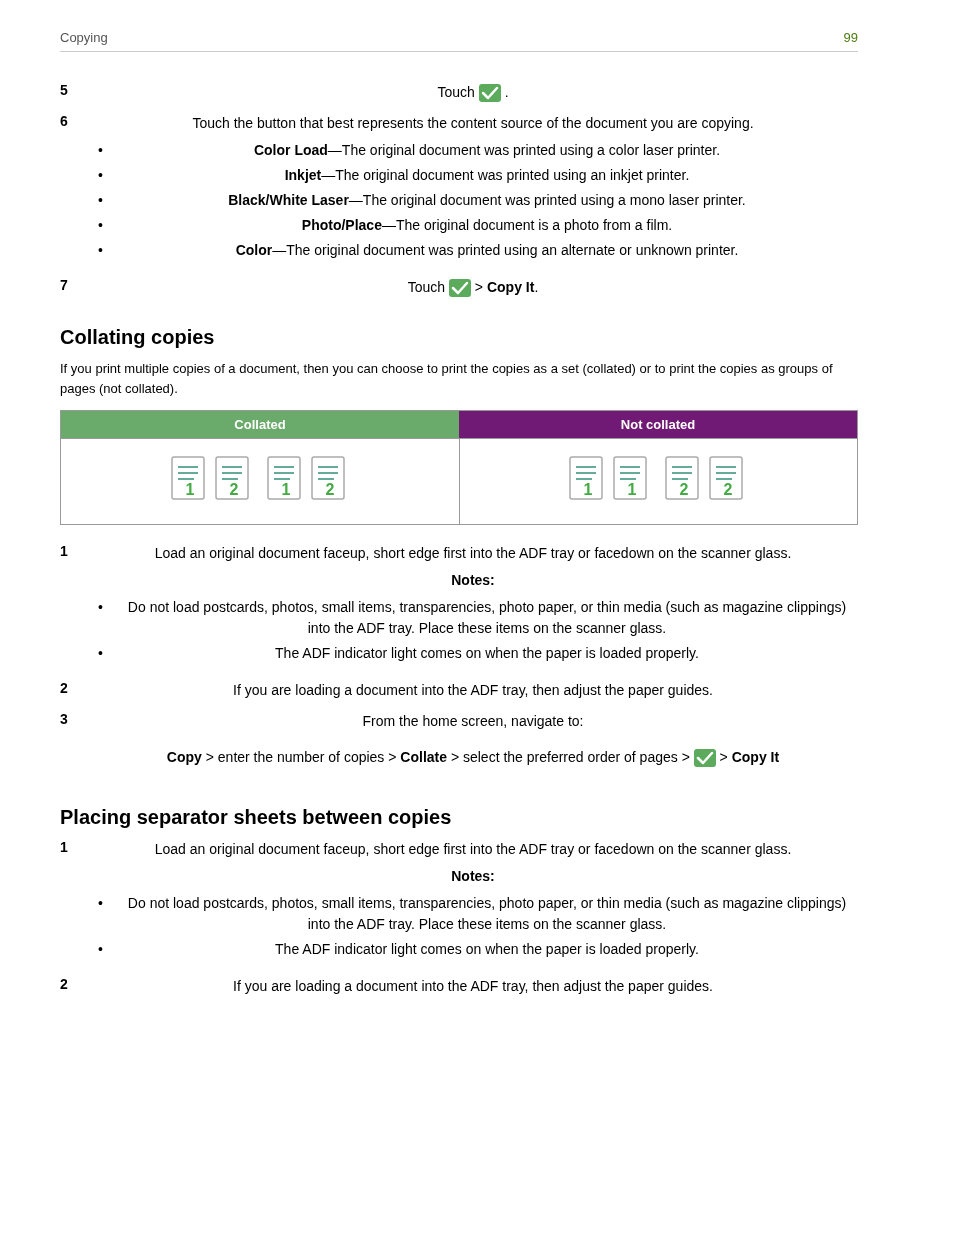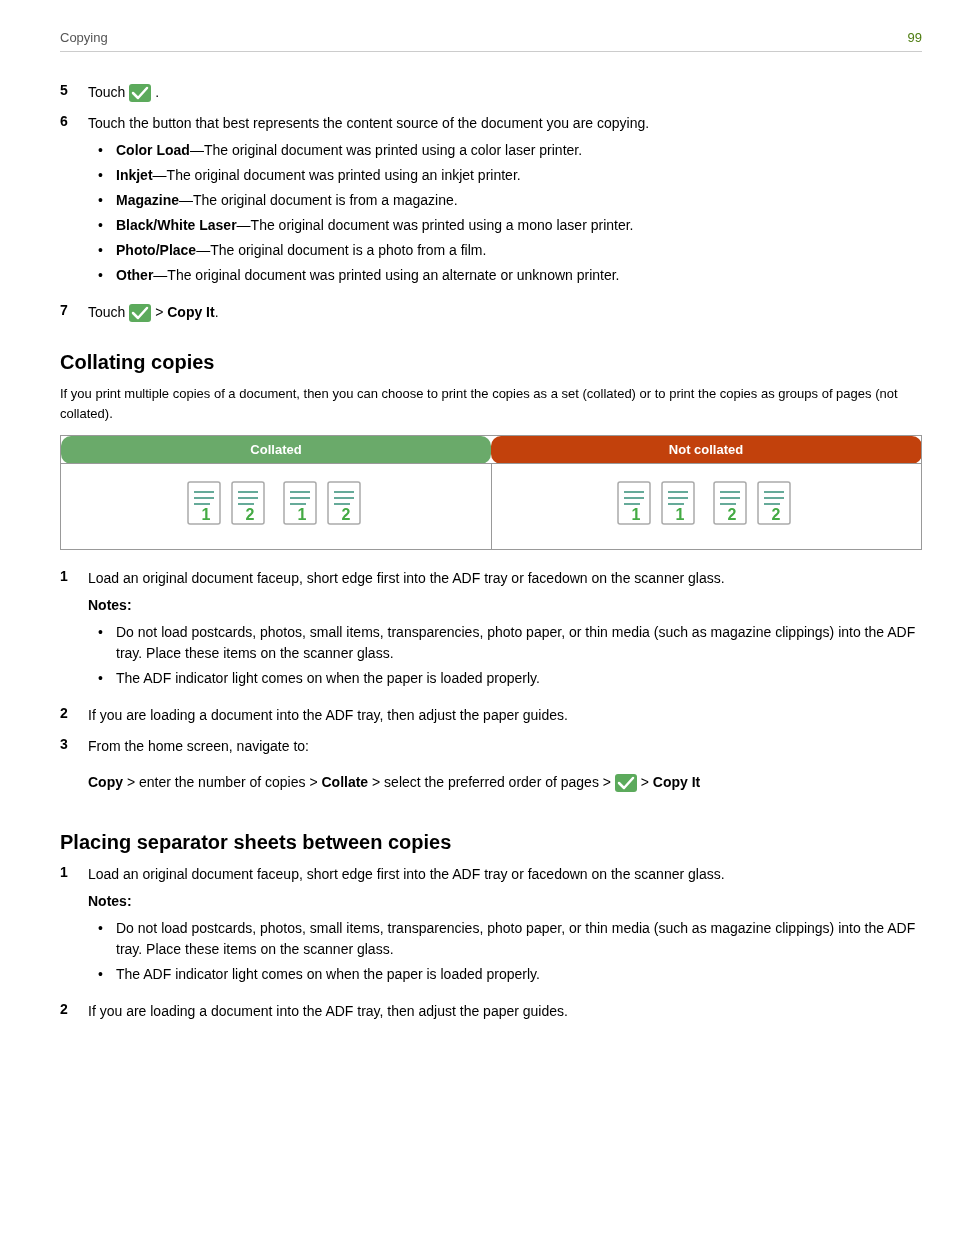--- a/index.html
+++ b/index.html
@@ -6,21 +6,21 @@
     body {
       font-family: Arial, sans-serif;
       font-size: 14px;
       color: #000;
       background: #fff;
       width: 954px;
       min-height: 1235px;
       position: relative;
     }
     .page {
-      padding: 30px 32px 40px 60px;
+      padding: 30px 96px 40px 60px;
     }
     .header {
       display: flex;
       justify-content: space-between;
       align-items: center;
       border-bottom: 1px solid #ccc;
       padding-bottom: 6px;
       margin-bottom: 30px;
     }
     .header-left {
@@ -38,20 +38,21 @@
     }
     .step-num {
       font-weight: bold;
       min-width: 28px;
       font-size: 14px;
     }
     .step-content {
       flex: 1;
       font-size: 14px;
       line-height: 1.5;
+      text-align: center;
     }
     .bullet-list {
       list-style: none;
       margin: 6px 0 6px 10px;
     }
     .bullet-list li {
       position: relative;
       padding-left: 18px;
       margin-bottom: 4px;
       font-size: 14px;
@@ -79,27 +80,26 @@
       width: 100%;
       border-collapse: collapse;
       margin-bottom: 18px;
     }
     .collate-table th {
       padding: 6px 12px;
       text-align: center;
       font-weight: bold;
       font-size: 13px;
       color: #fff;
-      border-radius: 10px;
     }
     .collate-table th.collated-header {
       background-color: #6aaa6a;
     }
     .collate-table th.not-collated-header {
-      background-color: #c2410c;
+      background-color: #701a75;
     }
     .collate-table td {
       padding: 16px 12px;
       text-align: center;
       vertical-align: middle;
       border: 1px solid #999;
     }
     .check-icon {
       display: inline-block;
       width: 22px;
@@ -153,24 +153,23 @@
     </span>
   </div>
 
   <div class="step">
     <span class="step-num"><span>6</span></span>
     <span class="step-content">
       <span>Touch the button that best represents the content source of the document you are copying.</span>
       <ul class="bullet-list">
         <li><span class="bold">Color Load</span>—The original document was printed using a color laser printer.</li>
         <li><span class="bold">Inkjet</span>—The original document was printed using an inkjet printer.</li>
-        <li><span class="bold">Magazine</span>—The original document is from a magazine.</li>
         <li><span class="bold">Black/White Laser</span>—The original document was printed using a mono laser printer.</li>
         <li><span class="bold">Photo/Place</span>—The original document is a photo from a film.</li>
-        <li><span class="bold">Other</span>—The original document was printed using an alternate or unknown printer.</li>
+        <li><span class="bold">Color</span>—The original document was printed using an alternate or unknown printer.</li>
       </ul>
     </span>
   </div>
 
   <div class="step">
     <span class="step-num"><span>7</span></span>
     <span class="step-content">
       <span>Touch</span>
       
       <span class="check-icon">

